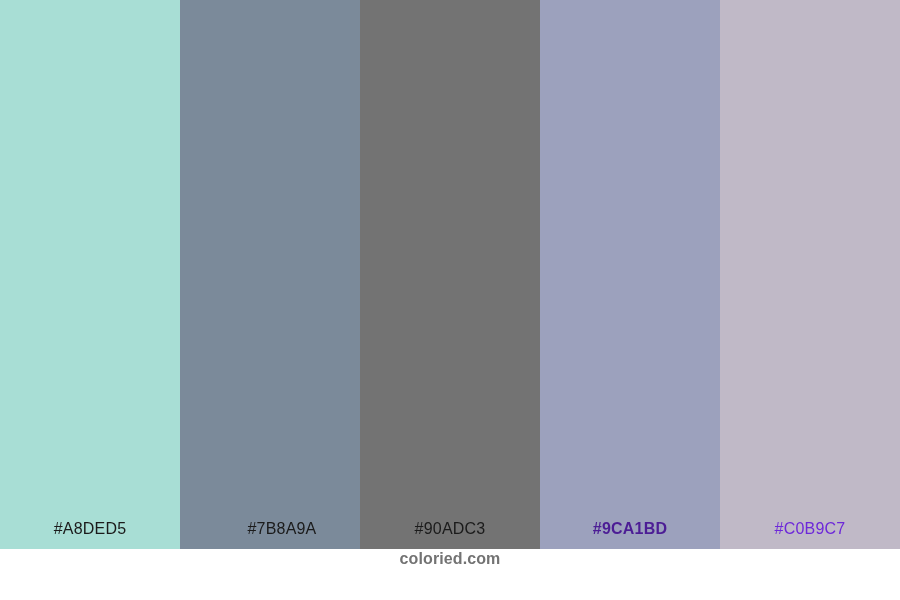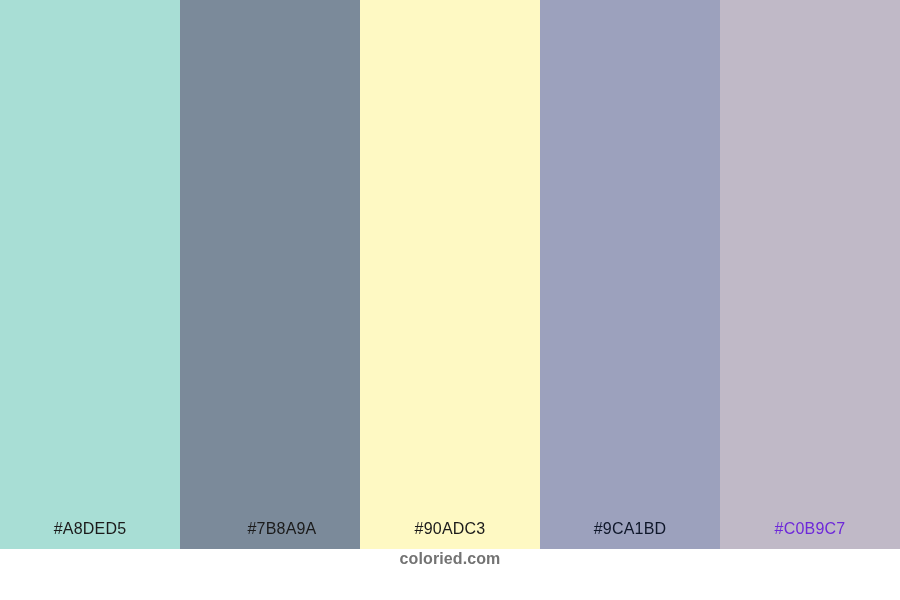--- a/index.html
+++ b/index.html
@@ -75,26 +75,26 @@
   <div id="swatch-strip">
 
     <div class="swatch" style="background-color: rgb(168, 222, 213);">
       <span class="swatch-label" style="color: rgb(27, 27, 27);">#A8DED5</span>
     </div>
 
     <div class="swatch" style="background-color: rgb(123, 138, 154);">
       <span class="swatch-label" style="color: rgb(27, 27, 27); padding-left: 24px;">#7B8A9A</span>
     </div>
 
-    <div class="swatch" style="background-color: #fef9c3; justify-content: flex-end;">
+    <div class="swatch" style="background-color: #737373; justify-content: flex-end;">
       <span class="swatch-label" style="color: rgb(27, 27, 27);">#90ADC3</span>
     </div>
 
     <div class="swatch" style="background-color: rgb(156, 161, 189);">
-      <span class="swatch-label" style="color: #0f172a;">#9CA1BD</span>
+      <span class="swatch-label" style="color: #4c1d95; font-weight: bold;">#9CA1BD</span>
     </div>
 
     <div class="swatch" style="background-color: rgb(192, 185, 199);">
       <span class="swatch-label" style="color: #6d28d9;">#C0B9C7</span>
     </div>
 
   </div>
 
   <div id="footer-bar" style="background-color: rgb(255, 255, 255);">
     <span id="site-credit" style="color: #737373;">coloried.com</span>

